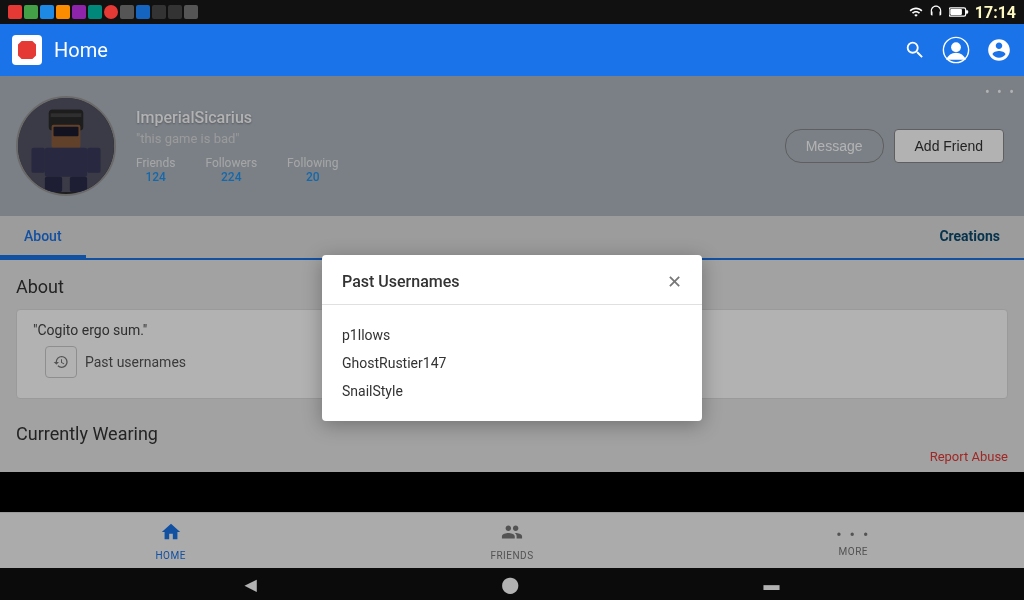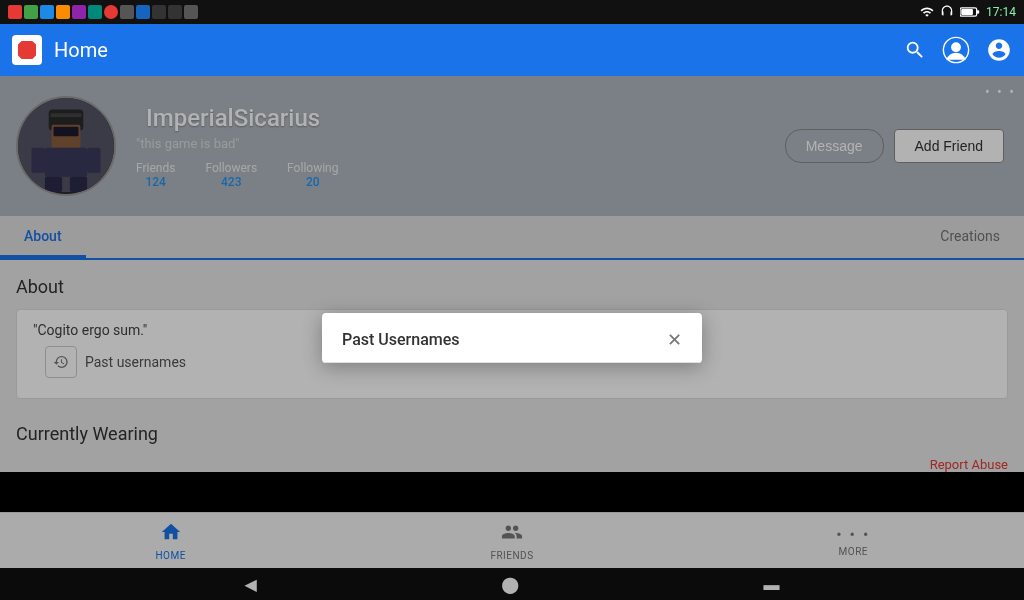--- a/index.html
+++ b/index.html
@@ -30,37 +30,37 @@
     .avatar-circle {
       width: 100px; height: 100px; border-radius: 50%; background: #888; border: 2px solid #999; overflow: hidden; flex-shrink: 0;
       display: flex; align-items: center; justify-content: center;
     }
     .avatar-img-placeholder {
       width: 100%; height: 100%; background: linear-gradient(135deg, #555 0%, #333 50%, #222 100%);
       display: flex; align-items: flex-end; justify-content: center; overflow: hidden;
     }
 
     .profile-info { flex: 1; }
-    .profile-name { font-size: 24px; font-weight: 500; color: #fff; text-shadow: 0 1px 2px rgba(0,0,0,0.3); margin-left: 10px; }
+    .profile-name { font-size: 16px; font-weight: 500; color: #fff; text-shadow: 0 1px 2px rgba(0,0,0,0.3); }
     .profile-status { font-size: 13px; color: #ddd; margin-top: 4px; }
     .profile-stats { display: flex; gap: 30px; margin-top: 10px; }
     .stat-item { text-align: center; }
     .stat-label { font-size: 12px; color: #eee; }
     .stat-value { font-size: 12px; color: #2196F3; font-weight: 500; }
     .profile-actions { display: flex; gap: 10px; position: absolute; right: 20px; top: 50%; transform: translateY(-50%); }
     .btn-message { background: #b0b8c1; border: 1px solid #888; color: #fff; padding: 8px 20px; border-radius: 16px; font-size: 14px; cursor: pointer; }
     .btn-add-friend { background: #fff; border: 1px solid #888; color: #333; padding: 8px 20px; border-radius: 4px; font-size: 14px; cursor: pointer; font-weight: 500; }
     .three-dots { position: absolute; top: 8px; right: 8px; color: #fff; font-size: 14px; letter-spacing: 2px; cursor: pointer; }
 
     
     .tabs-bar {
       background: #e0e0e0; display: flex; border-bottom: 2px solid #1a73e8; height: 44px;
     }
     .tab-item {
-      padding: 0 24px; display: flex; align-items: center; justify-content: center; font-size: 14px; color: #737373; cursor: pointer; border-bottom: 3px solid transparent; height: 100%;
+      padding: 0 24px; display: flex; align-items: center; justify-content: center; font-size: 14px; color: #0c4a6e; cursor: pointer; border-bottom: 3px solid transparent; height: 100%; font-weight: bold;
     }
     .tab-item.active { color: #1a73e8; border-bottom: 3px solid #1a73e8; font-weight: 500; }
     .tab-spacer { flex: 1; }
 
     
     .main-content {
       background: #e8e8e8; padding: 16px; flex: 1; overflow: hidden;
     }
     .section-title { font-size: 18px; color: #333; margin-bottom: 12px; }
     .quote-box {
@@ -139,21 +139,21 @@
 
       <svg width="14" height="14" viewBox="0 0 24 24" fill="white">
         <path d="M12 1C7 1 3 5 3 10v6c0 1.1.9 2 2 2h1v-7H5v-1c0-3.9 3.1-7 7-7s7 3.1 7 7v1h-1v7h1c1.1 0 2-.9 2-2v-6c0-5-4-9-9-9z"></path>
       </svg>
 
       <svg width="20" height="12" viewBox="0 0 24 14" fill="white">
         <rect x="0" y="2" width="20" height="10" rx="2" ry="2" stroke="white" stroke-width="1.5" fill="none"></rect>
         <rect x="1.5" y="3.5" width="14" height="7" rx="1" fill="white"></rect>
         <rect x="20" y="5" width="3" height="4" rx="1" fill="white"></rect>
       </svg>
-      <span style="color:#86efac;font-size:12px;font-weight:400;">17:14</span>
+      <span style="color:#fef9c3;font-size:16px;font-weight:700;">17:14</span>
     </div>
   </div>
 
   <div class="top-nav">
     <div class="roblox-logo">
       <div class="roblox-logo-inner"></div>
     </div>
     <span class="nav-title">Home</span>
     <div class="nav-icons">
       <div class="nav-icon-btn">
@@ -206,21 +206,21 @@
       <div class="profile-info">
         <div class="profile-name">ImperialSicarius</div>
         <div class="profile-status">"this game is bad"</div>
         <div class="profile-stats">
           <div class="stat-item">
             <div class="stat-label">Friends</div>
             <div class="stat-value">124</div>
           </div>
           <div class="stat-item">
             <div class="stat-label">Followers</div>
-            <div class="stat-value">423</div>
+            <div class="stat-value">224</div>
           </div>
           <div class="stat-item">
             <div class="stat-label">Following</div>
             <div class="stat-value">20</div>
           </div>
         </div>
       </div>
       <div class="profile-actions">
         <button class="btn-message">Message</button>
         <button class="btn-add-friend">Add Friend</button>
@@ -244,33 +244,38 @@
         <span>"Cogito ergo sum."</span>
         <div class="past-usernames-row">
           <div class="history-icon">
             <svg width="16" height="16" viewBox="0 0 24 24" fill="#777">
               <path d="M13 3a9 9 0 0 0-9 9H1l3.89 3.89.07.14L9 12H6c0-3.87 3.13-7 7-7s7 3.13 7 7-3.13 7-7 7c-1.93 0-3.68-.79-4.94-2.06l-1.42 1.42A8.954 8.954 0 0 0 13 21a9 9 0 0 0 0-18zm-1 5v5l4.28 2.54.72-1.21-3.5-2.08V8H12z"></path>
             </svg>
           </div>
           <span class="past-usernames-link">Past usernames</span>
         </div>
       </div>
-      <span class="report-abuse" style="position:absolute;right:16px;bottom:0;">Report Abuse</span>
+      <span class="report-abuse" style="position:absolute;right:16px;bottom:8px;">Report Abuse</span>
 
       <div style="margin-top:24px;">
         <div class="section-title">Currently Wearing</div>
       </div>
     </div>
 
     <div class="modal-overlay">
       <div class="modal">
         <div class="modal-header">
           <span class="modal-title">Past Usernames</span>
           <span class="modal-close">✕</span>
         </div>
+        <div class="modal-body">
+          <div class="username-item">p1llows</div>
+          <div class="username-item">GhostRustier147</div>
+          <div class="username-item">SnailStyle</div>
+        </div>
       </div>
     </div>
 
   </div>
 
   <div class="bottom-nav">
 
     <div class="bottom-nav-item active">
       <div class="bottom-nav-icon">
         <svg width="22" height="22" viewBox="0 0 24 24" fill="#1a73e8">

